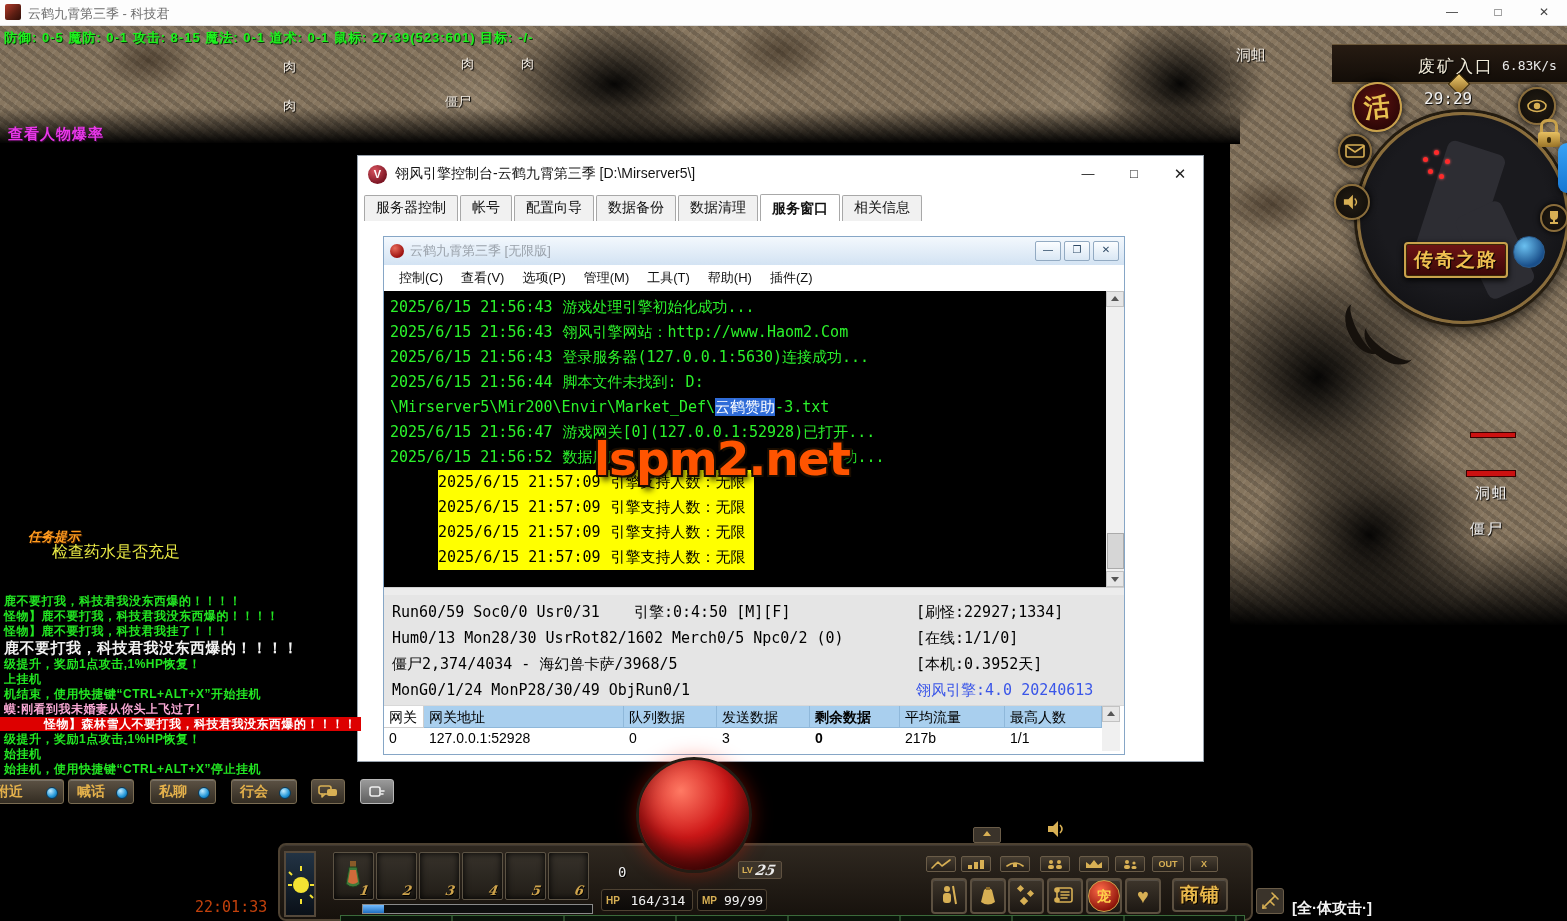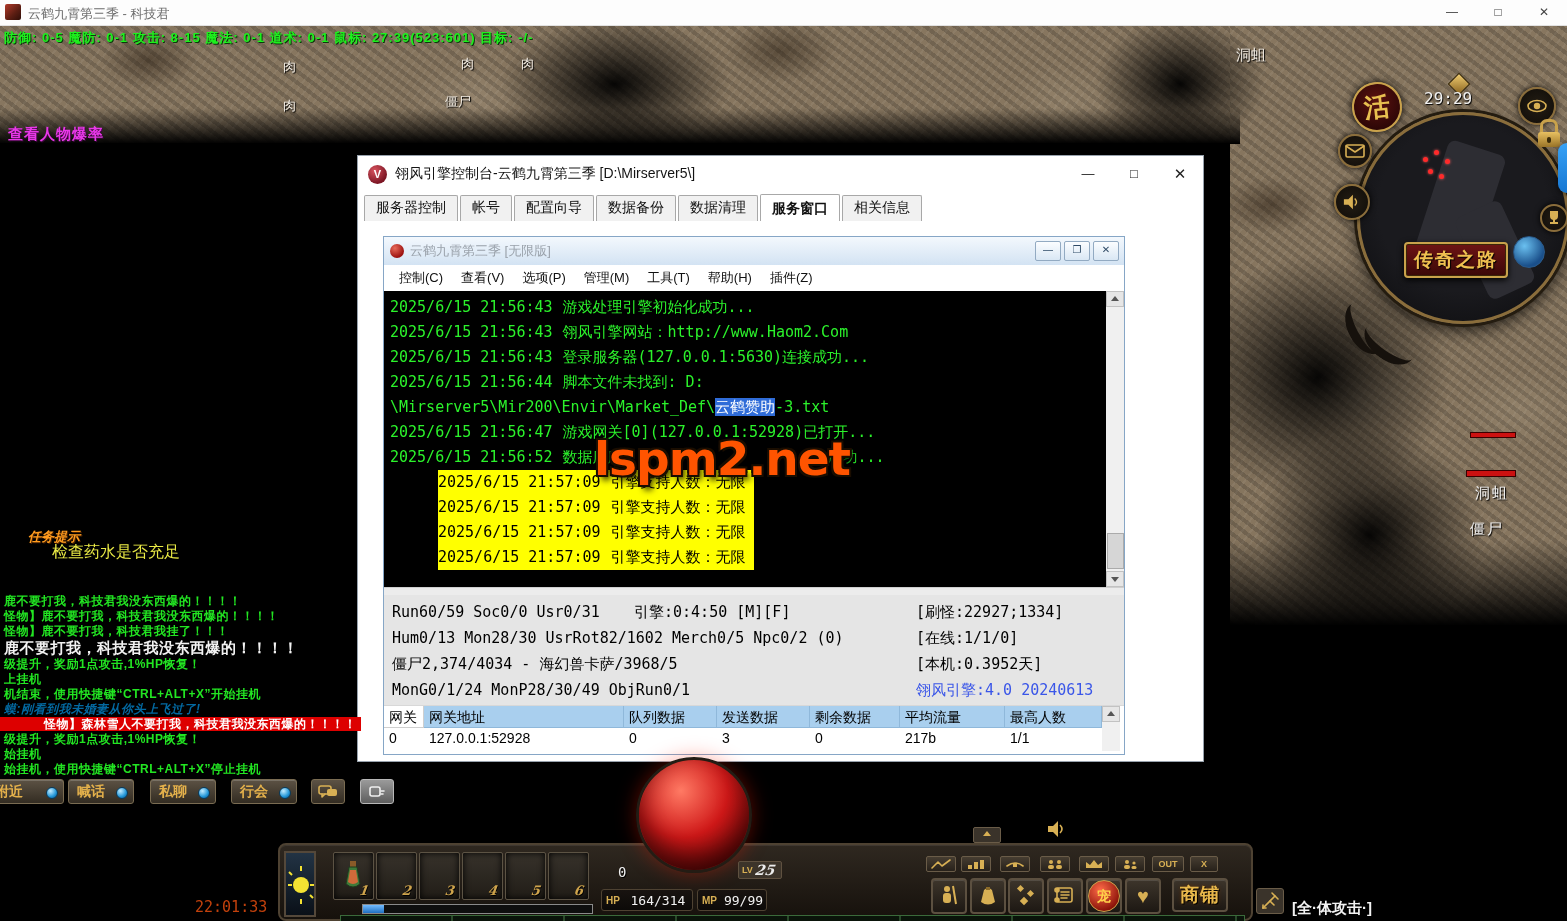--- a/index.html
+++ b/index.html
@@ -82,28 +82,28 @@
             font:15px "DejaVu Sans Mono","Liberation Mono",monospace;color:#000;}
   .strow{position:absolute;white-space:nowrap;}
   .blue{color:#3a56e8;}
   
   #gtable{left:0;top:468px;width:740px;height:49px;border-top:1px solid #d8d8d8;font-size:14px;color:#000;}
   .trow{display:flex;}
   .th{height:22px;line-height:22px;padding-left:5px;box-sizing:border-box;background:#a9cfee;
       border-right:1px solid #8fb8da;border-bottom:1px solid #8fb8da;}
   .th.first{background:#fff;border-right:1px solid #cfcfcf;border-bottom:1px solid #cfcfcf;}
   .td{height:21px;line-height:21px;padding-left:5px;box-sizing:border-box;background:#fff;}
-  .c1{width:40px;} .c2{width:200px;} .c3{width:93px;} .c4{width:93px;} .c5{width:90px;} .c6{width:105px;} .c7{width:97px;}
+  .c1{width:40px;} .c2{width:200px;} .c3{width:93px;} .c4{width:93px;} .c5{width:90px;font-weight:bold;} .c6{width:105px;} .c7{width:97px;}
   #gt-scroll{position:absolute;right:4px;top:0;width:18px;height:45px;background:#f0f0f0;}
   
   #chat{left:0;top:594px;width:400px;}
   .cl{display:table;background:#000;color:#22e522;font:bold 12px/14px "Liberation Sans",sans-serif;
       padding:0 4px;margin-bottom:1px;letter-spacing:.5px;white-space:nowrap;}
   .cl.big{font-size:15px;line-height:17px;color:#f2f2f2;}
-  .cl.white{color:#0369a1;font-style:italic;}
+  .cl.white{color:#f9a8d4;}
   .cl.alert{background:#dd0000;color:#fff;padding-left:44px;}
   #tiptitle{left:28px;top:528px;font:bold italic 13px "Liberation Sans",sans-serif;color:#ff9c1e;
             text-shadow:1px 1px 0 #4a2000;}
   #tiptext{left:52px;top:542px;font:16px "Liberation Sans",sans-serif;color:#eaea45;text-shadow:1px 1px 1px #000;}
   
   .gbtn{position:absolute;top:779px;height:25px;box-sizing:border-box;
         background:linear-gradient(#5c5244,#332c22);border:1px solid #7a6c52;border-radius:3px;
         color:#e3b04b;font:bold 14px/22px "Liberation Sans",sans-serif;padding:0 18px 0 8px;
         box-shadow:inset 0 1px 0 rgba(255,255,255,.18),0 1px 2px #000;}
   .dot{position:absolute;right:5px;top:7px;width:10px;height:10px;border-radius:50%;
@@ -541,20 +541,24 @@
     <svg class="gold" width="20" height="20" viewBox="0 0 20 20">
         <line x1="3" y1="17" x2="15" y2="5"></line>
         <line x1="12" y1="2" x2="18" y2="8"></line>
         <line x1="10" y1="10" x2="14" y2="14"></line>
         <line x1="3" y1="17" x2="6" y2="17"></line>
         <line x1="3" y1="17" x2="3" y2="14"></line>
       </svg>
   </div>
   <div class="abs" id="atktext">[全·体攻击·]</div>
 
+  <div class="abs" id="mapbar">
+    <span id="mapname">废矿入口</span>
+    <span id="netspeed">6.83K/s</span>
+  </div>
   <div class="abs" id="mapjewel"></div>
   <div class="abs" id="minimap">
     <div class="mm-terrain" style="left:70px;top:30px;width:60px;height:120px;transform:rotate(18deg);border-radius:8px;"></div>
     <div class="mm-terrain" style="left:110px;top:90px;width:50px;height:90px;transform:rotate(-25deg);border-radius:8px;"></div>
     <div class="mmdot" style="left:63px;top:42px;"></div>
     <div class="mmdot" style="left:74px;top:35px;"></div>
     <div class="mmdot" style="left:85px;top:44px;"></div>
     <div class="mmdot" style="left:68px;top:54px;"></div>
     <div class="mmdot" style="left:79px;top:59px;"></div>
   </div>

